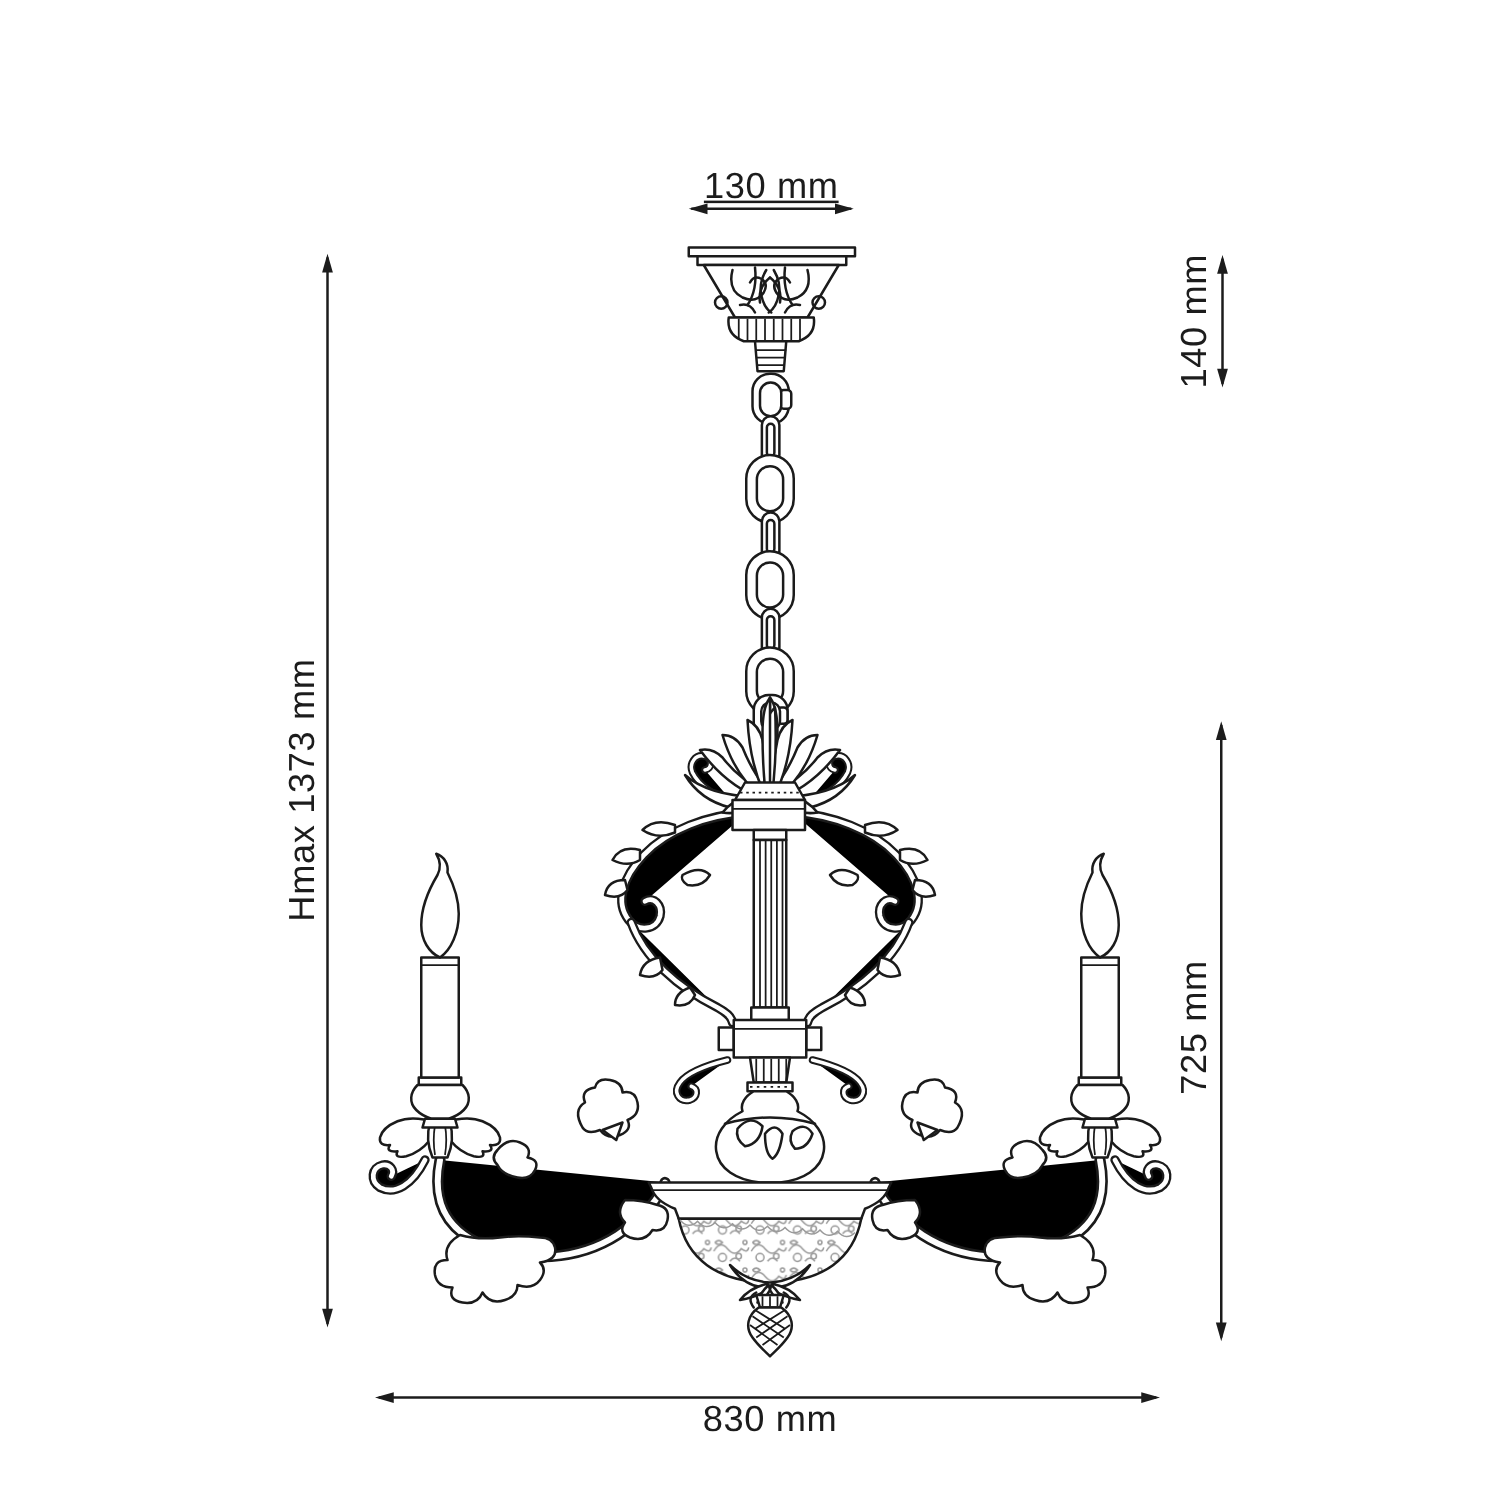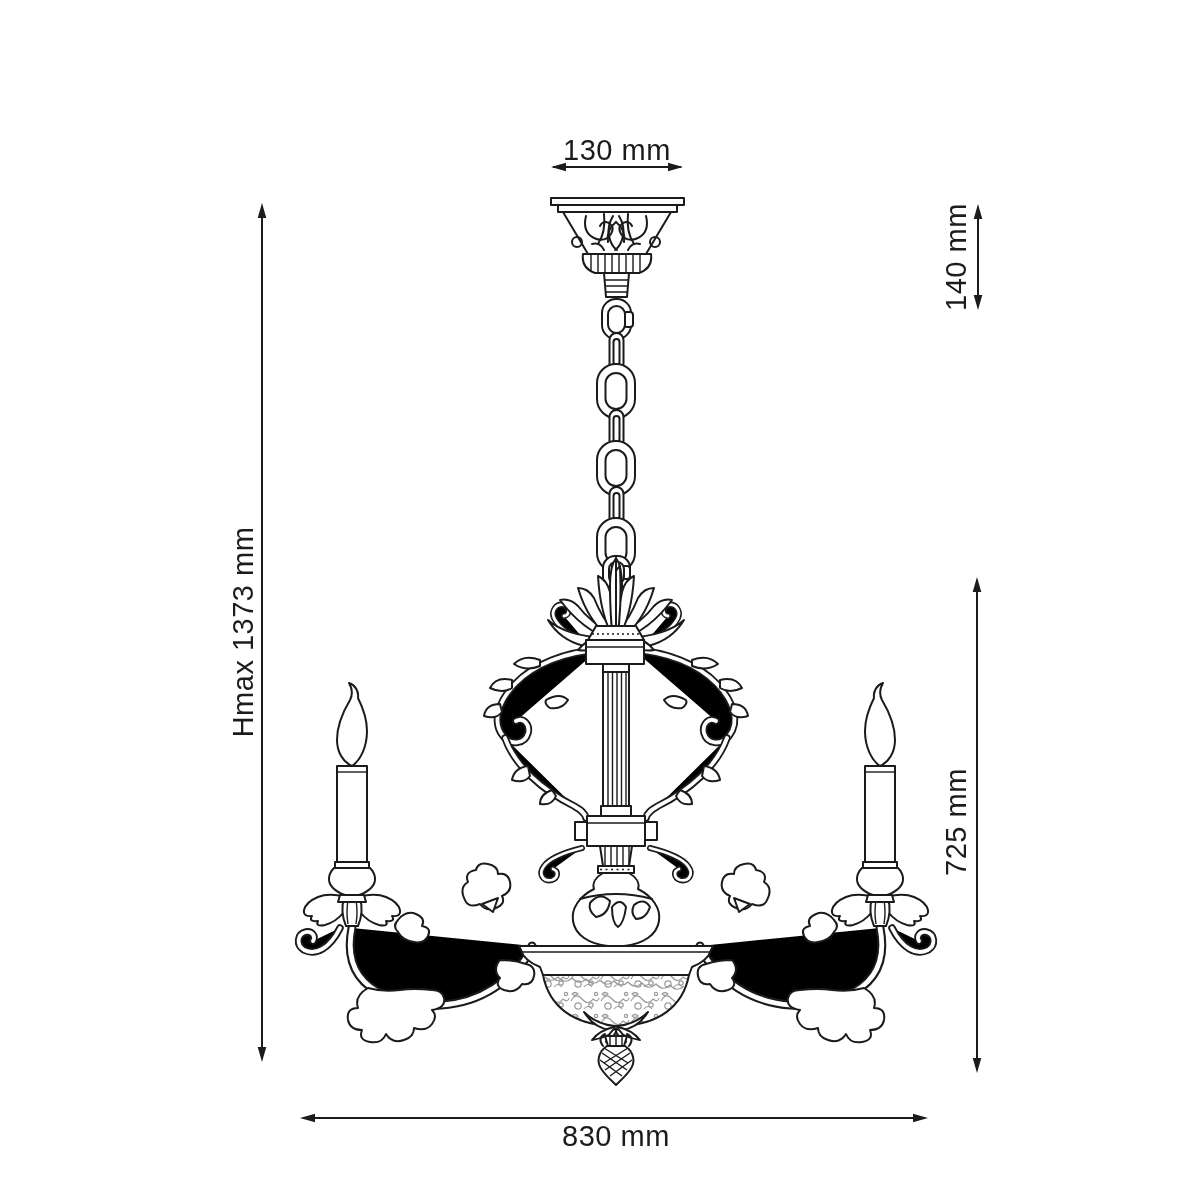--- a/index.html
+++ b/index.html
@@ -233,21 +233,21 @@
   <g>
     <use href="#fin-half"></use>
     <use href="#fin-half" transform="translate(1232,0) scale(-1,1)"></use>
     <path class="ln" d="M605,1036 h22 l-3,10 h-16 z"></path>
     <path class="thin" d="M610,1037 v8 M616,1037 v9 M622,1037 v8"></path>
     <path class="ln" d="M607,1046 C598,1052 596,1062 602,1070 C607,1077 612,1081 616,1085 C620,1081 625,1077 630,1070 C636,1062 634,1052 625,1046 Z"></path>
     <path class="thin" d="M602,1053 L627,1070 M600,1060 L622,1076 M630,1053 L605,1070 M632,1060 L610,1076 M604,1048 L628,1063 M628,1048 L604,1063"></path>
   </g>
 </svg>
 
-  <div class="dim" style="left:617px;top:150px;">130 mm</div>
+  <div class="dim" style="left:617px;top:150px;text-decoration:underline;">130 mm</div>
 
   <div class="dim v" style="left:956px;top:257px;">140 mm</div>
 
   <div class="dim v" style="left:243px;top:632px;">Hmax 1373 mm</div>
 
   <div class="dim v" style="left:956px;top:822px;">725 mm</div>
 
   <div class="dim" style="left:616px;top:1136px;">830 mm</div>
 </div>
 

